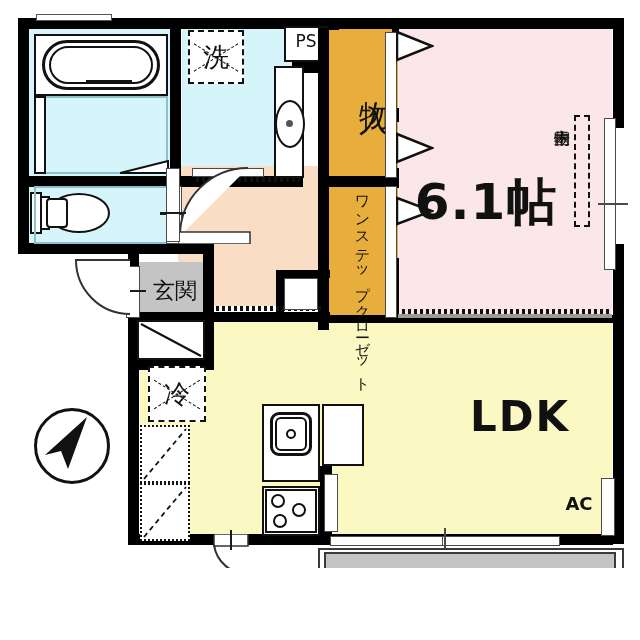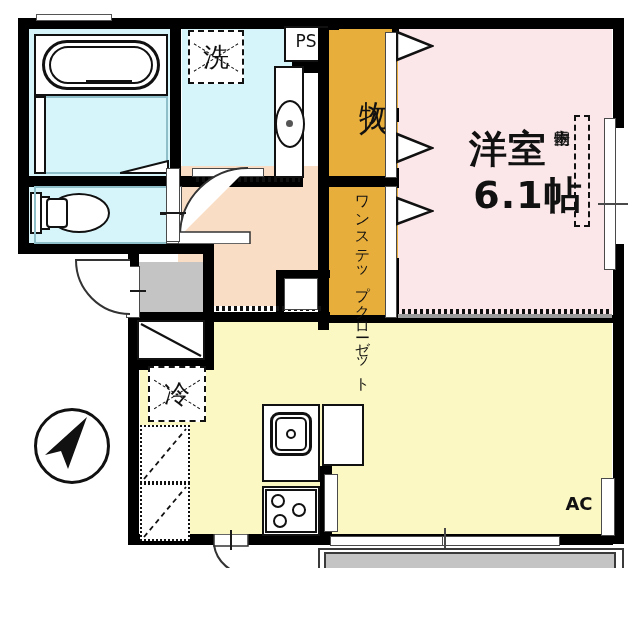--- a/index.html
+++ b/index.html
@@ -200,20 +200,21 @@
 
   <div class="abs" style="left:178px; top:166px; width:74px; height:78px;">
     <svg width="74" height="78" viewBox="0 0 74 78">
       <path d="M70 2 A68 68 0 0 0 2 70" fill="#ffffff" stroke="#333" stroke-width="2"></path>
       <rect x="0" y="66" width="72" height="12" fill="#ffffff" stroke="#333" stroke-width="1.5"></rect>
     </svg>
   </div>
   <div class="abs" style="left:166px; top:168px; width:14px; height:74px; background:#fff; border:1px solid #4a4a4a;"></div>
   <div class="thinline" style="left:160px; top:212px; width:26px; height:2px;"></div>
 
+  <div class="lbl" style="left:136px; top:279px; width:78px; font-size:22px;">玄関</div>
   <div class="abs" style="left:126px; top:266px; width:14px; height:52px; background:#fff; border:1px solid #4a4a4a;"></div>
   <div class="thinline" style="left:122px; top:290px; width:24px; height:2px;"></div>
 
   <div class="abs" style="left:68px; top:256px; width:64px; height:66px;">
     <svg width="64" height="66" viewBox="0 0 64 66">
       <path d="M62 4 L8 4 A54 54 0 0 0 62 58" fill="#ffffff" stroke="#333" stroke-width="2"></path>
     </svg>
   </div>
 
   <div class="sbox" style="left:137px; top:320px; width:68px; height:40px;">
@@ -240,32 +241,32 @@
     <svg width="38" height="32" viewBox="0 0 38 32">
         <path d="M1 2 L36 16 L1 30 Z" fill="#fff" stroke="#111" stroke-width="2.5"></path>
       </svg>
   </div>
   <div class="tri" style="left:396px; top:196px; width:38px; height:30px;">
     <svg width="38" height="30" viewBox="0 0 38 30">
         <path d="M1 2 L36 15 L1 28 Z" fill="#fff" stroke="#111" stroke-width="2.5"></path>
       </svg>
   </div>
 
-  <div class="lbl" style="left:418px; top:130px; width:180px; font-size:38px; font-weight:bold; letter-spacing:1px;">洋室</div>
-  <div class="lbl" style="left:438px; top:176px; width:180px; font-size:38px; font-weight:bold; letter-spacing:1px;">6.1帖</div>
+  <div class="lbl" style="left:396px; top:176px; width:180px; font-size:50px; font-weight:bold; letter-spacing:1px;">6.1帖</div>
 
   <div class="abs" style="left:574px; top:115px; width:16px; height:112px; border:2px dashed #111; box-sizing:border-box; background:transparent;"></div>
   <div class="lbl lbl-v" style="left:546px; top:116px; width:24px; font-size:16px; letter-spacing:1px;">室内物干</div>
 
   <div class="win" style="left:604px; top:118px; width:12px; height:152px;"></div>
   <div class="winline" style="left:598px; top:203px; width:30px; height:2px;"></div>
 
   <div class="serr" style="left:402px; top:309px; width:208px; height:5px;"></div>
   <div class="abs" style="left:398px; top:314px; width:214px; height:4px; background:#9a9a9a;"></div>
 
+  <div class="lbl" style="left:420px; top:395px; width:200px; font-size:42px; font-weight:bold; letter-spacing:2px;">LDK</div>
 
   <div class="lbl" style="left:562px; top:495px; width:34px; font-size:18px; font-weight:bold;">AC</div>
   <div class="win" style="left:601px; top:478px; width:14px; height:58px;"></div>
 
   <div class="dashbox" style="left:148px; top:366px; width:58px; height:56px;">
     <div class="x1"></div>
       <div class="x2"></div>
     <div class="tx" style="font-size:26px;">
         <span>冷</span>
       </div>

